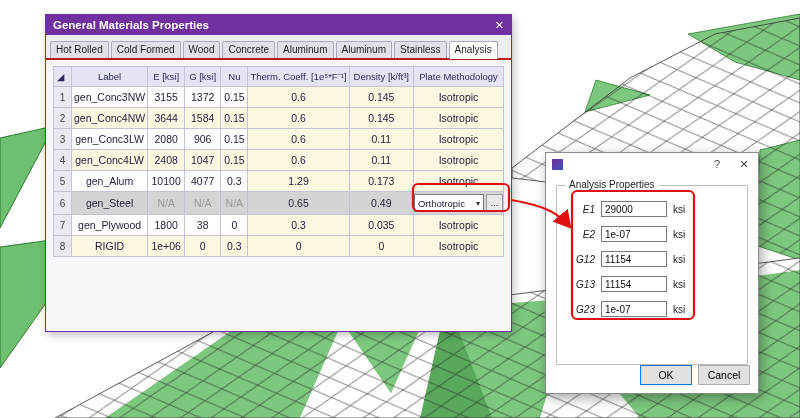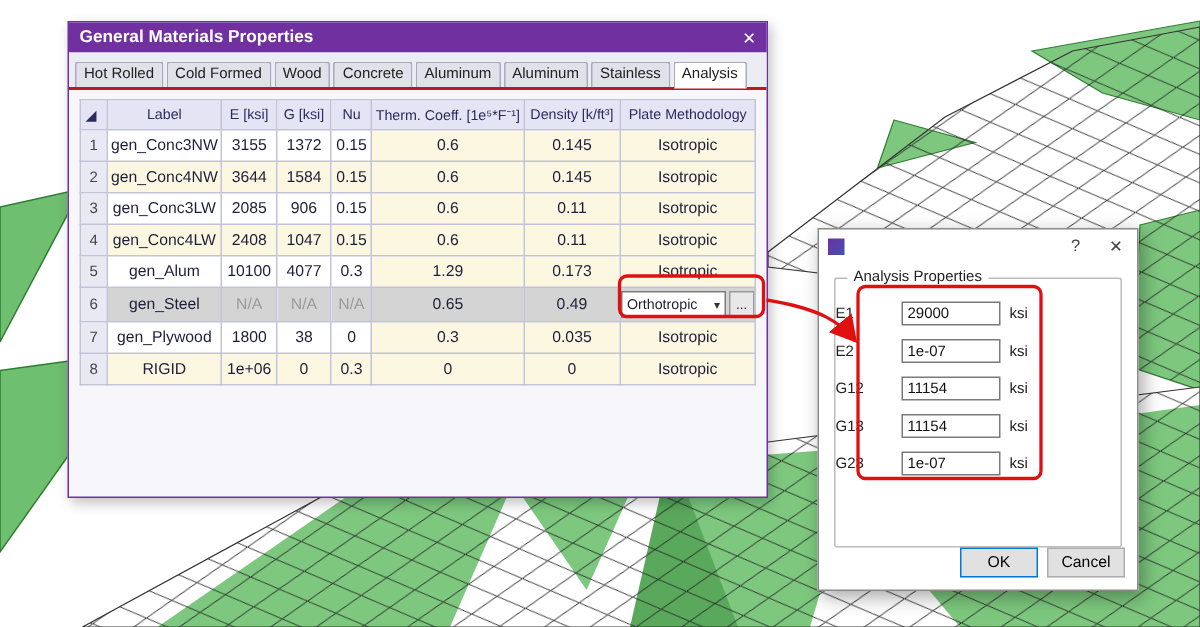--- a/index.html
+++ b/index.html
@@ -43,21 +43,21 @@
                border:1px solid #8a8a8a;box-shadow:3px 4px 12px rgba(0,0,0,.35);z-index:20;font-size:10.5px;}
   .ed-titlebar{height:22px;display:flex;align-items:center;padding:0 6px;gap:5px;color:#111;}
   .ed-icon{width:11px;height:11px;background:linear-gradient(135deg,#7030A0,#3f51b5);flex:0 0 auto;}
   .ed-title{font-size:10.5px;}
   .ed-btn{margin-left:auto;width:16px;text-align:center;color:#444;font-size:11px;cursor:pointer;}
   .ed-btn.x{margin-left:6px;}
   .groupbox{position:absolute;left:10px;top:32px;width:190px;height:178px;border:1px solid #bcbcbc;border-radius:2px;}
   .grouptitle{position:absolute;top:-7px;left:8px;background:#fff;padding:0 4px;font-size:10px;color:#222;}
   .fields{position:absolute;left:0;top:14px;width:100%;}
   .frow{display:flex;align-items:center;height:18px;margin:0 0 7px 0;}
-  .flabel{width:38px;margin-right:6px;color:#222;font-size:10px;}
+  .flabel{width:38px;text-align:right;margin-right:6px;color:#222;font-size:10px;font-style:italic;}
   .finput{width:58px;height:14px;border:1px solid #7a7a7a;font-size:10px;
           font-family:"Liberation Sans",sans-serif;padding:0 3px;color:#111;}
   .funit{margin-left:6px;font-size:10px;color:#222;}
   .btnrow{position:absolute;right:8px;bottom:8px;display:flex;gap:6px;}
   .btn{width:52px;height:20px;background:#e1e1e1;border:1px solid #adadad;font-size:10.5px;
        font-family:"Liberation Sans",sans-serif;cursor:pointer;}
   .btn.default{border-color:#0078d7;}
 </style>
 </head>
 <body>
@@ -151,21 +151,21 @@
         <td>3644</td>
         <td>1584</td>
         <td>0.15</td>
         <td>0.6</td>
         <td>0.145</td>
         <td>Isotropic</td>
       </tr>
       <tr>
         <td class="rnum">3</td>
         <td>gen_Conc3LW</td>
-        <td>2085</td>
+        <td>2080</td>
         <td>906</td>
         <td>0.15</td>
         <td class="tint">0.6</td>
         <td class="tint">0.11</td>
         <td class="tint">Isotropic</td>
       </tr>
       <tr class="alt">
         <td class="rnum">4</td>
         <td>gen_Conc4LW</td>
         <td>2408</td>

